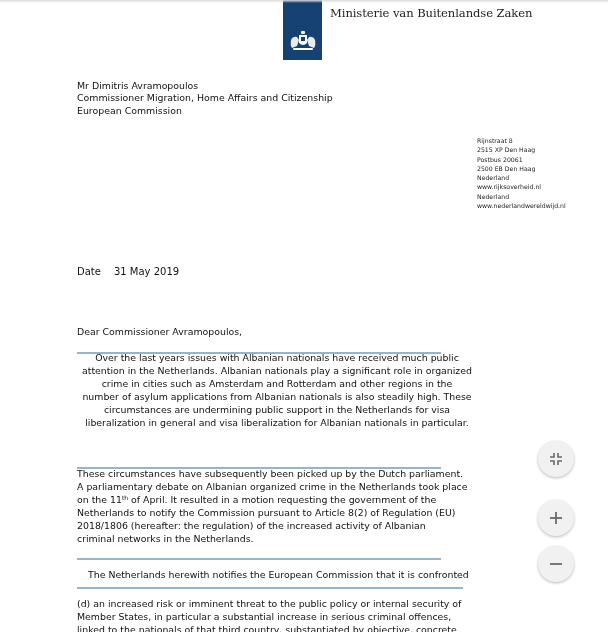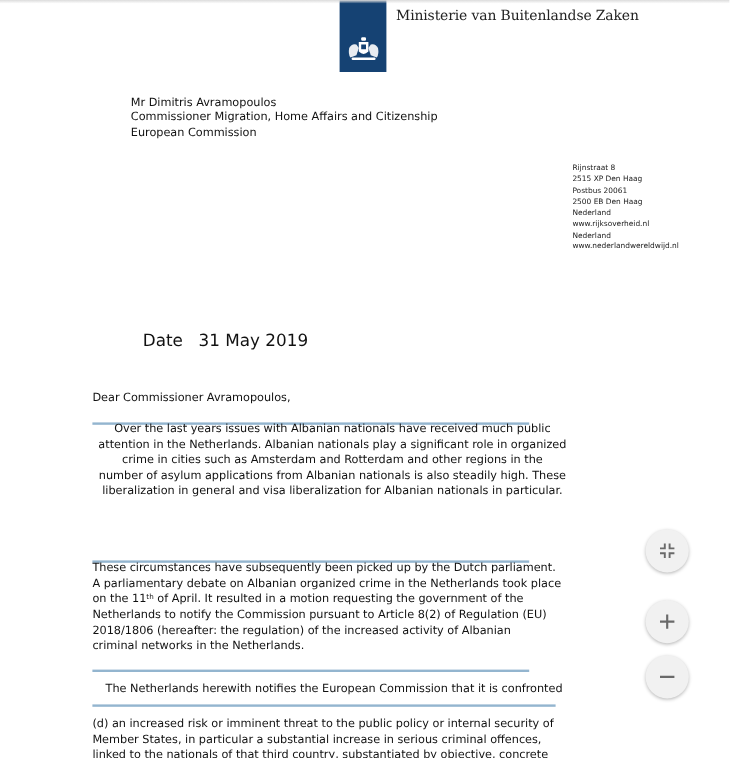--- a/index.html
+++ b/index.html
@@ -20,31 +20,31 @@
       display: flex; align-items: flex-end; justify-content: center;
     }
     .logo-bar svg { margin-bottom: 8px; }
     .ministry {
       position: absolute; left: 330px; top: 6px;
       font-family: "DejaVu Serif", serif; font-size: 11.6px; color: #222;
       letter-spacing: -0.1px;
     }
     .addressee {
       position: absolute; left: 77px; top: 80px;
-      font-size: 9.4px; line-height: 12.3px; color: #111; margin-left: 32px;
+      font-size: 9.4px; line-height: 12.3px; color: #111;
     }
     .addressee div { white-space: nowrap; }
     .sender {
       position: absolute; left: 477px; top: 136px;
       font-size: 6.2px; line-height: 9.3px; color: #222;
     }
     .sender div { white-space: nowrap; }
     .date-row {
-      position: absolute; left: 77px; top: 276px;
-      font-size: 14px; color: #111; white-space: nowrap; margin-left: 42px;
+      position: absolute; left: 77px; top: 266px;
+      font-size: 10px; color: #111; white-space: nowrap;
     }
     .date-row .date-value { margin-left: 13px; }
     .salutation {
       position: absolute; left: 77px; top: 326px;
       font-size: 9.4px; color: #111; white-space: nowrap;
     }
     .rule {
       position: absolute; left: 77px; width: 364px; height: 2px;
       background: #93b5cf;
     }
@@ -104,20 +104,21 @@
 </div>
 
 <div class="salutation">Dear Commissioner Avramopoulos,</div>
 
 <div class="rule" style="top:352px;"></div>
 <div class="para" style="top:352px;text-align:center;">
   <div>Over the last years issues with Albanian nationals have received much public</div>
   <div>attention in the Netherlands. Albanian nationals play a significant role in organized</div>
   <div>crime in cities such as Amsterdam and Rotterdam and other regions in the</div>
   <div>number of asylum applications from Albanian nationals is also steadily high. These</div>
+  <div>circumstances are undermining public support in the Netherlands for visa</div>
   <div>liberalization in general and visa liberalization for Albanian nationals in particular.</div>
 </div>
 
 <div class="rule" style="top:467px;"></div>
 <div class="para" style="top:468px;">
   <div>These circumstances have subsequently been picked up by the Dutch parliament.</div>
   <div>A parliamentary debate on Albanian organized crime in the Netherlands took place</div>
   <div><span>on the 11</span><sup>th</sup><span> of April. It resulted in a motion requesting the government of the</span></div>
   <div>Netherlands to notify the Commission pursuant to Article 8(2) of Regulation (EU)</div>
   <div>2018/1806 (hereafter: the regulation) of the increased activity of Albanian</div>

